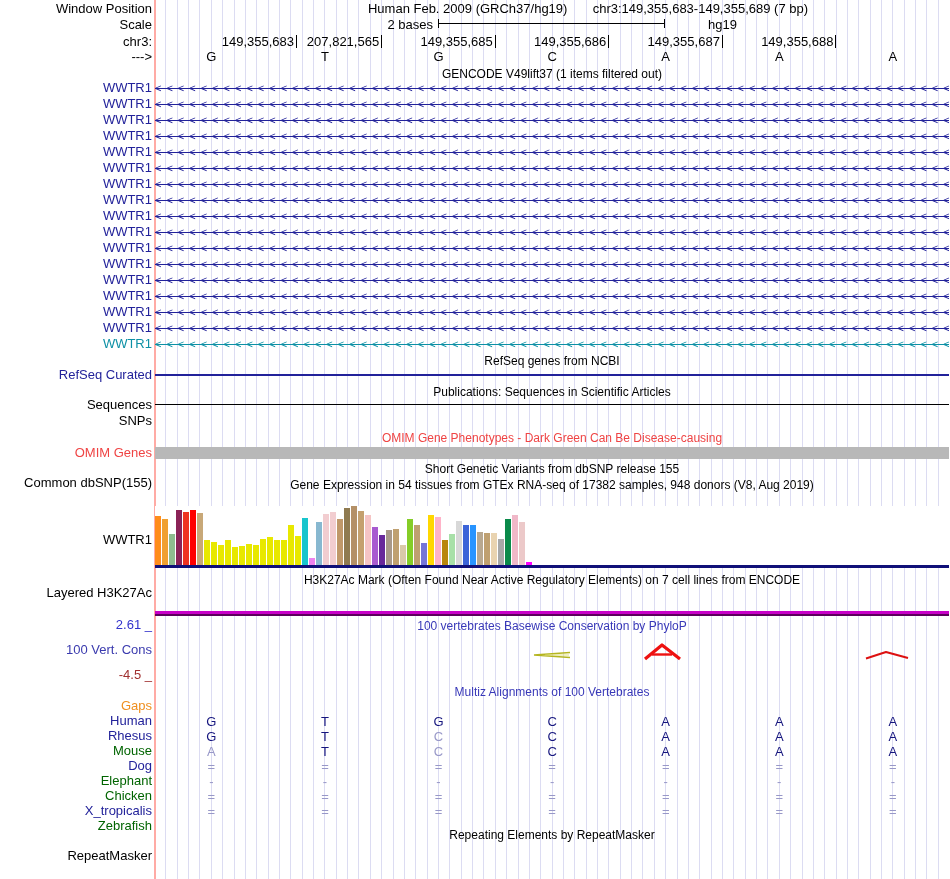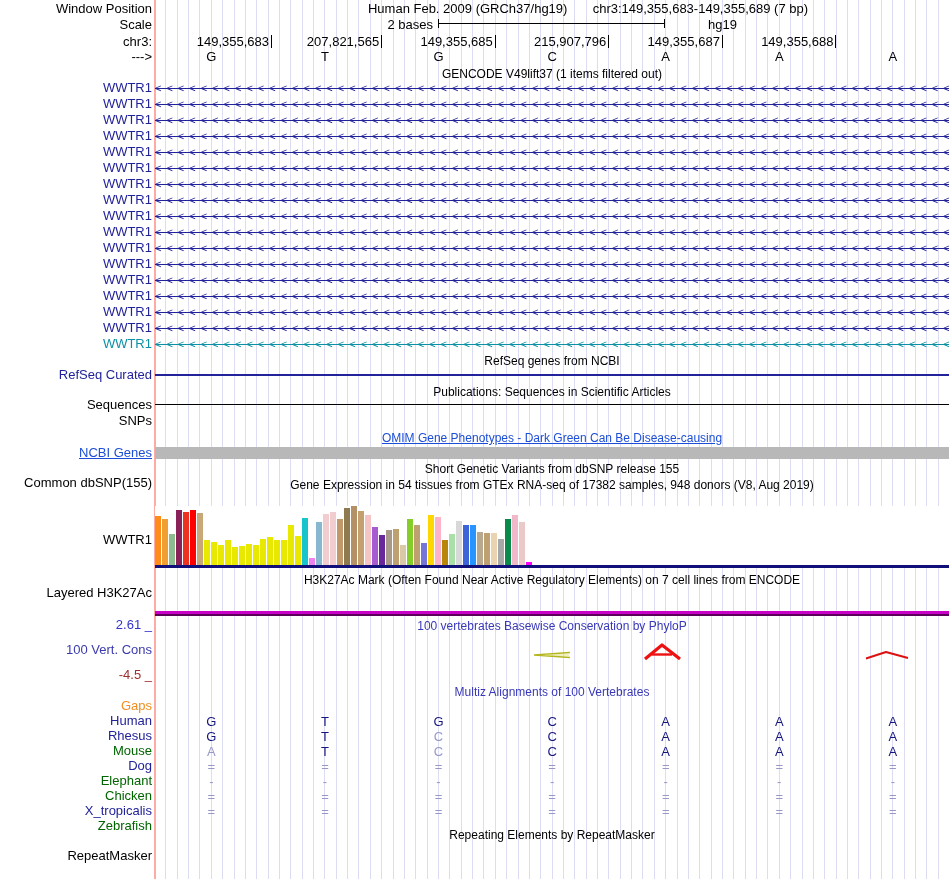--- a/index.html
+++ b/index.html
@@ -7,21 +7,21 @@
           font-family:"Liberation Sans","DejaVu Sans",sans-serif;font-size:13px;color:#000;}
   .abs{position:absolute;}
   
   #gridlines{left:155px;top:0;width:794px;height:879px;
     background:repeating-linear-gradient(90deg,transparent 0px,transparent 10.36px,#dcdcf2 10.36px,#dcdcf2 11.36px);}
   #salmon-line{left:154px;top:0;width:2px;height:879px;background:#ffaba5;}
   .lbl{position:absolute;right:798px;height:14px;line-height:14px;text-align:right;white-space:nowrap;}
   .title{position:absolute;left:155px;width:794px;height:14px;line-height:14px;text-align:center;
          font-size:12px;white-space:nowrap;}
   .navy{color:#22229a;}
-  .green{color:#1d4ed8;text-decoration:underline;}
+  .green{color:#ef4444;}
   .blue{color:#3838b8;}
   .maroon{color:#a03030;}
   .orange{color:#ef8f1f;}
   .generow{position:absolute;left:155px;width:794px;height:14px;line-height:14px;overflow:hidden;
            font-size:11px;letter-spacing:5px;white-space:nowrap;
            background:linear-gradient(currentColor,currentColor) left center/100% 1px no-repeat;}
   .coord{position:absolute;height:13px;line-height:13px;text-align:right;white-space:nowrap;
          border-right:1px solid #000;padding-right:2px;}
   .base{position:absolute;width:24px;height:14px;line-height:14px;text-align:center;}
   .mzcell{position:absolute;width:24px;height:15px;line-height:15px;text-align:center;}
@@ -46,24 +46,24 @@
     <span>chr3:149,355,683-149,355,689 (7 bp)</span>
   </div>
 
   <div class="lbl" style="top:18px">Scale</div>
   <div class="abs hdr" style="top:18px;right:517px;">2 bases</div>
   <div id="scalebar"></div>
   <div class="abs hdr" style="top:18px;left:672px">hg19</div>
 
   <div class="lbl" style="top:35px">chr3:</div>
   <div id="coord-row">
-      <div class="coord" style="top: 35px; right: 678px;">149,355,683</div>
+      <div class="coord" style="top: 35px; right: 653px;">149,355,683</div>
       <div class="coord" style="top: 35px; right: 567.86px;">207,821,565</div>
       <div class="coord" style="top: 35px; right: 454.29px;">149,355,685</div>
-      <div class="coord" style="top: 35px; right: 340.72px;">215,907,796</div>
+      <div class="coord" style="top: 35px; right: 340.72px;">149,355,686</div>
       <div class="coord" style="top: 35px; right: 227.15px;">149,355,687</div>
       <div class="coord" style="top: 35px; right: 113.58px;">149,355,688</div>
     </div>
 
   <div class="lbl" style="top:50px">---&gt;</div>
   <div id="base-row">
       <div class="base" style="top: 50px; left: 199.4px;">G</div>
       <div class="base" style="top: 50px; left: 312.97px;">T</div>
       <div class="base" style="top: 50px; left: 426.54px;">G</div>
       <div class="base" style="top: 50px; left: 540.11px;">C</div>
@@ -114,21 +114,21 @@
   <div class="lbl navy" style="top:368px">RefSeq Curated</div>
   <div class="abs" style="left:155px;top:374px;width:794px;height:2px;background:#22229a"></div>
 
   <div class="title" style="top:385px">Publications: Sequences in Scientific Articles</div>
   <div class="lbl" style="top:398px">Sequences</div>
   <div class="abs" style="left:155px;top:404px;width:794px;height:1px;background:#000"></div>
 
   <div class="lbl" style="top:414px">SNPs</div>
 
   <div class="title green" style="top:431px">OMIM Gene Phenotypes - Dark Green Can Be Disease-causing</div>
-  <div class="lbl green" style="top:446px">NCBI Genes</div>
+  <div class="lbl green" style="top:446px">OMIM Genes</div>
   <div class="abs" style="left:155px;top:447px;width:794px;height:12px;background:#b8b8b8"></div>
 
   <div class="title" style="top:462px">Short Genetic Variants from dbSNP release 155</div>
   <div class="lbl" style="top:476px">Common dbSNP(155)</div>
 
   <div class="title" style="top:478px">Gene Expression in 54 tissues from GTEx RNA-seq of 17382 samples, 948 donors (V8, Aug 2019)</div>
   <div class="abs" style="left:155px;top:506px;width:794px;height:62px;background:#fff"></div>
   <div class="lbl" style="top:533px">WWTR1</div>
   <div id="gtex-bars">
       <div class="bar" style="left: 155px; top: 516px; height: 49px; background: rgb(255, 140, 26);"></div>

